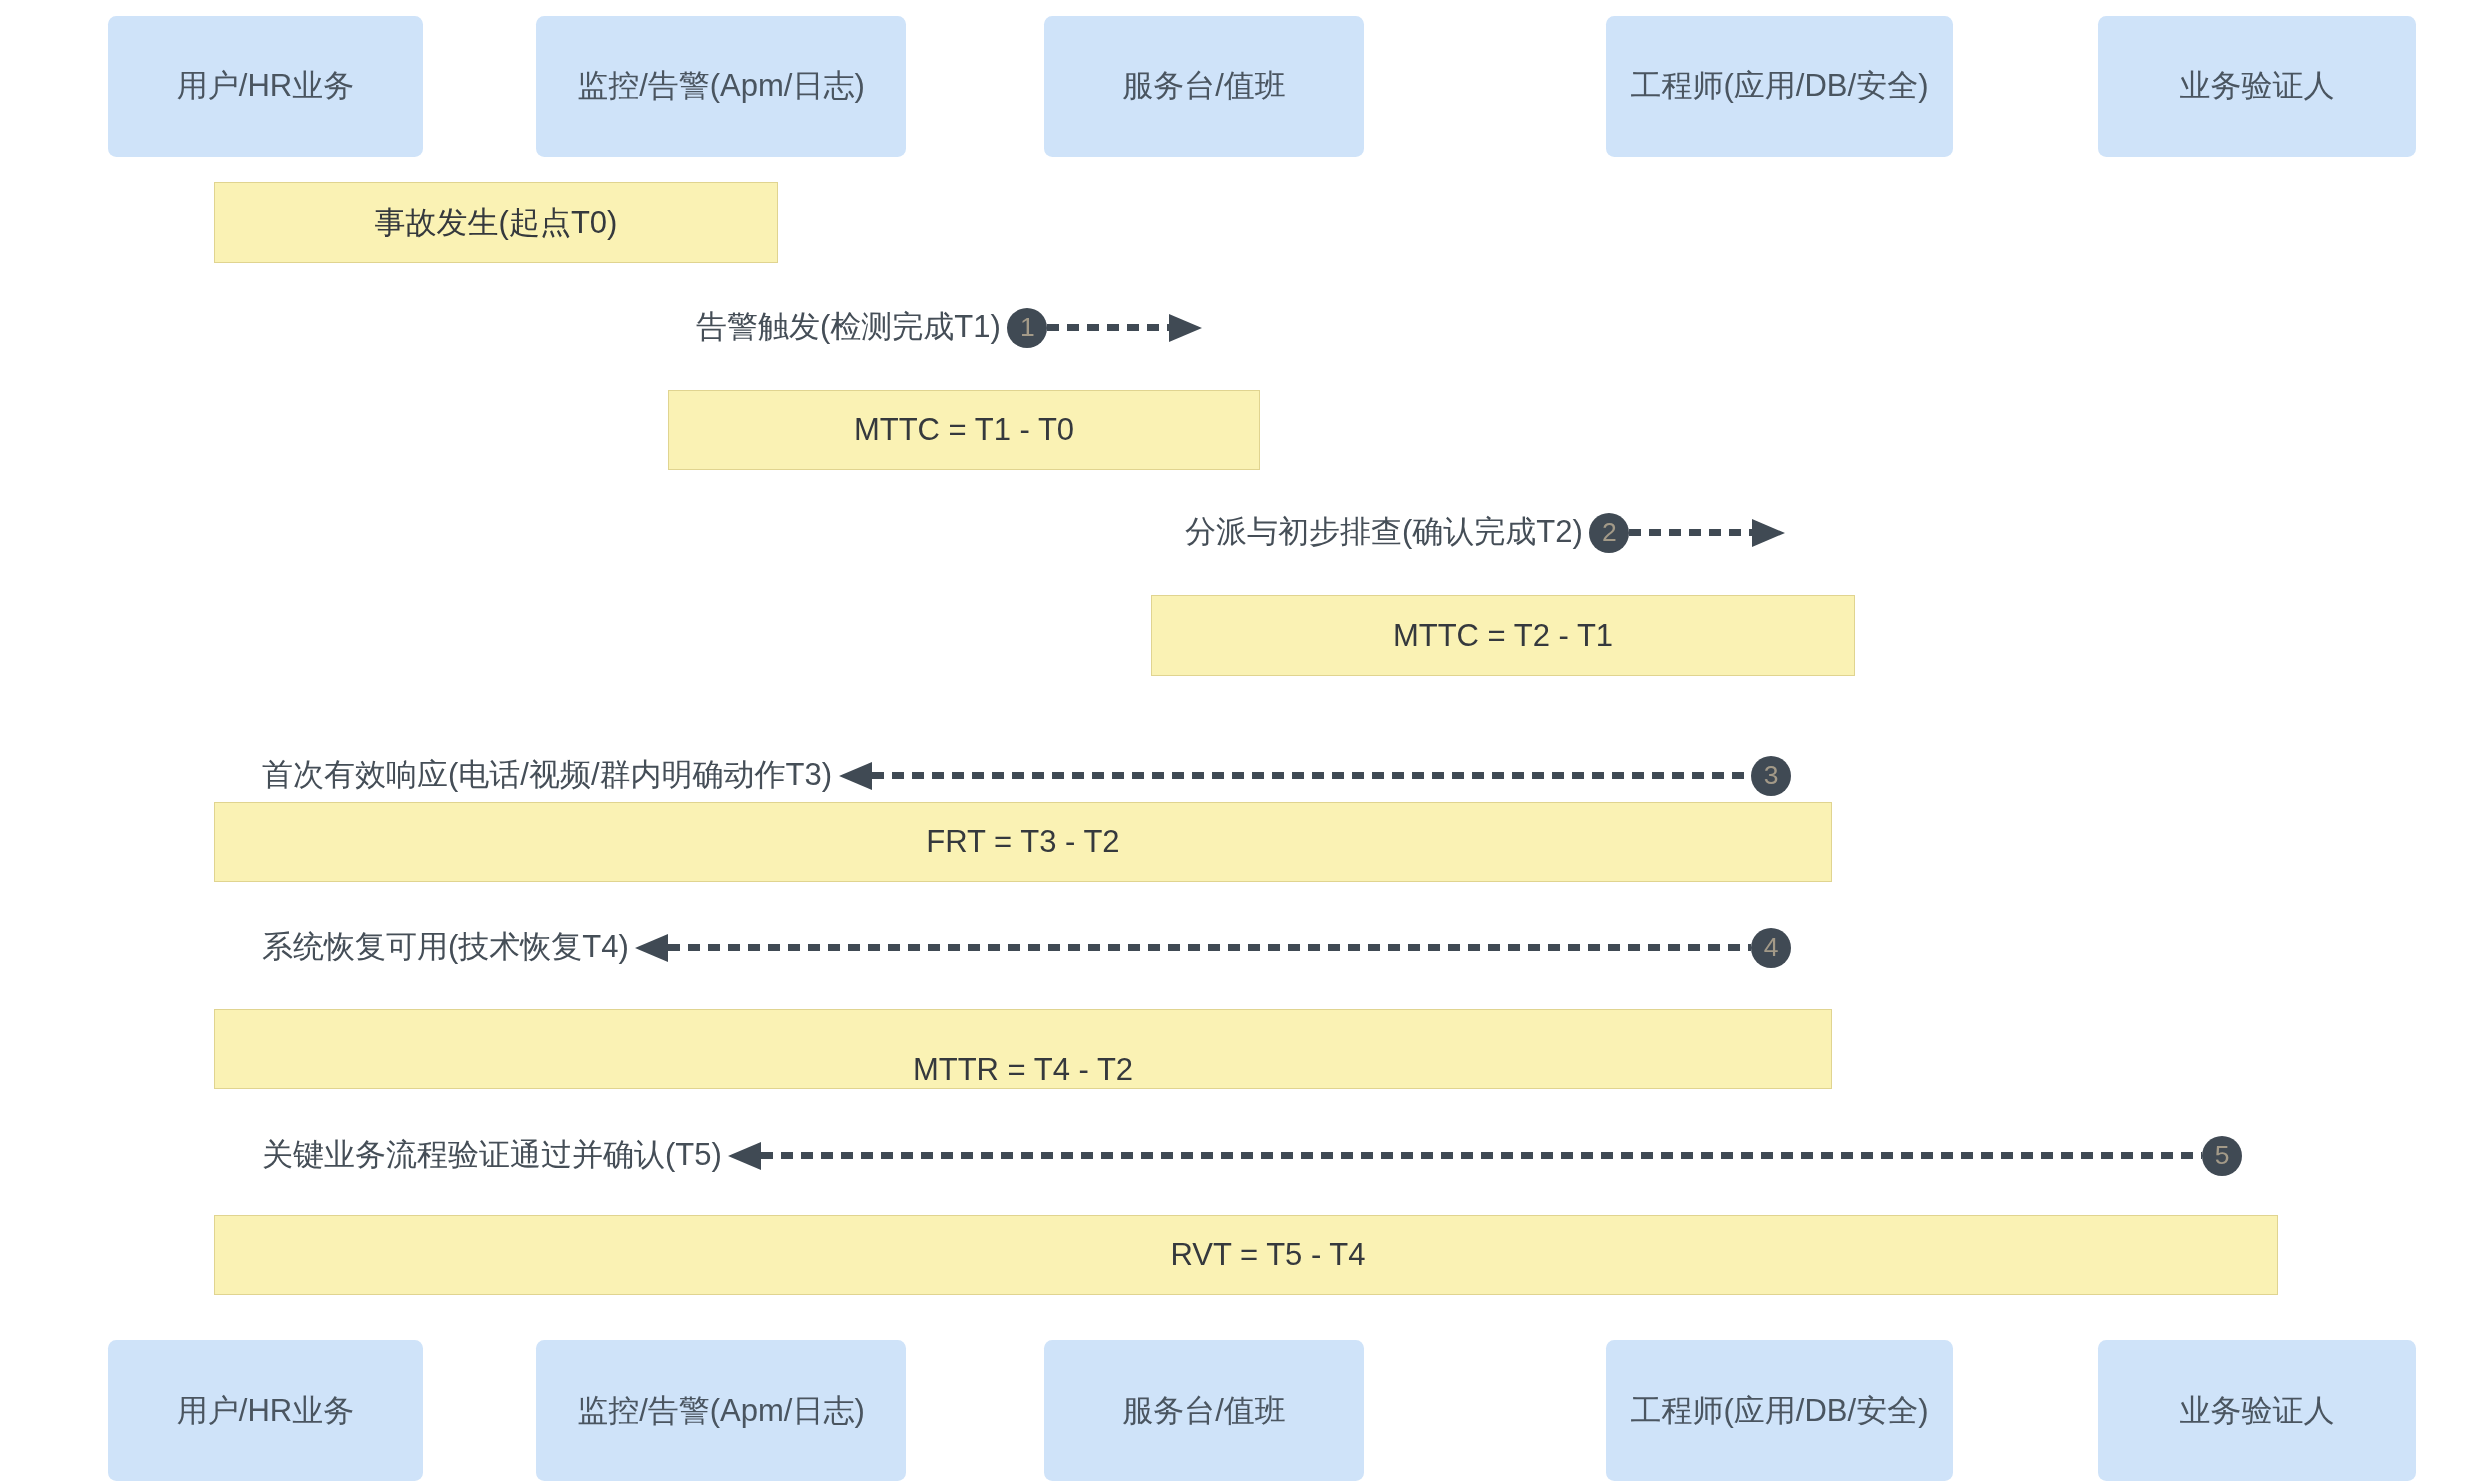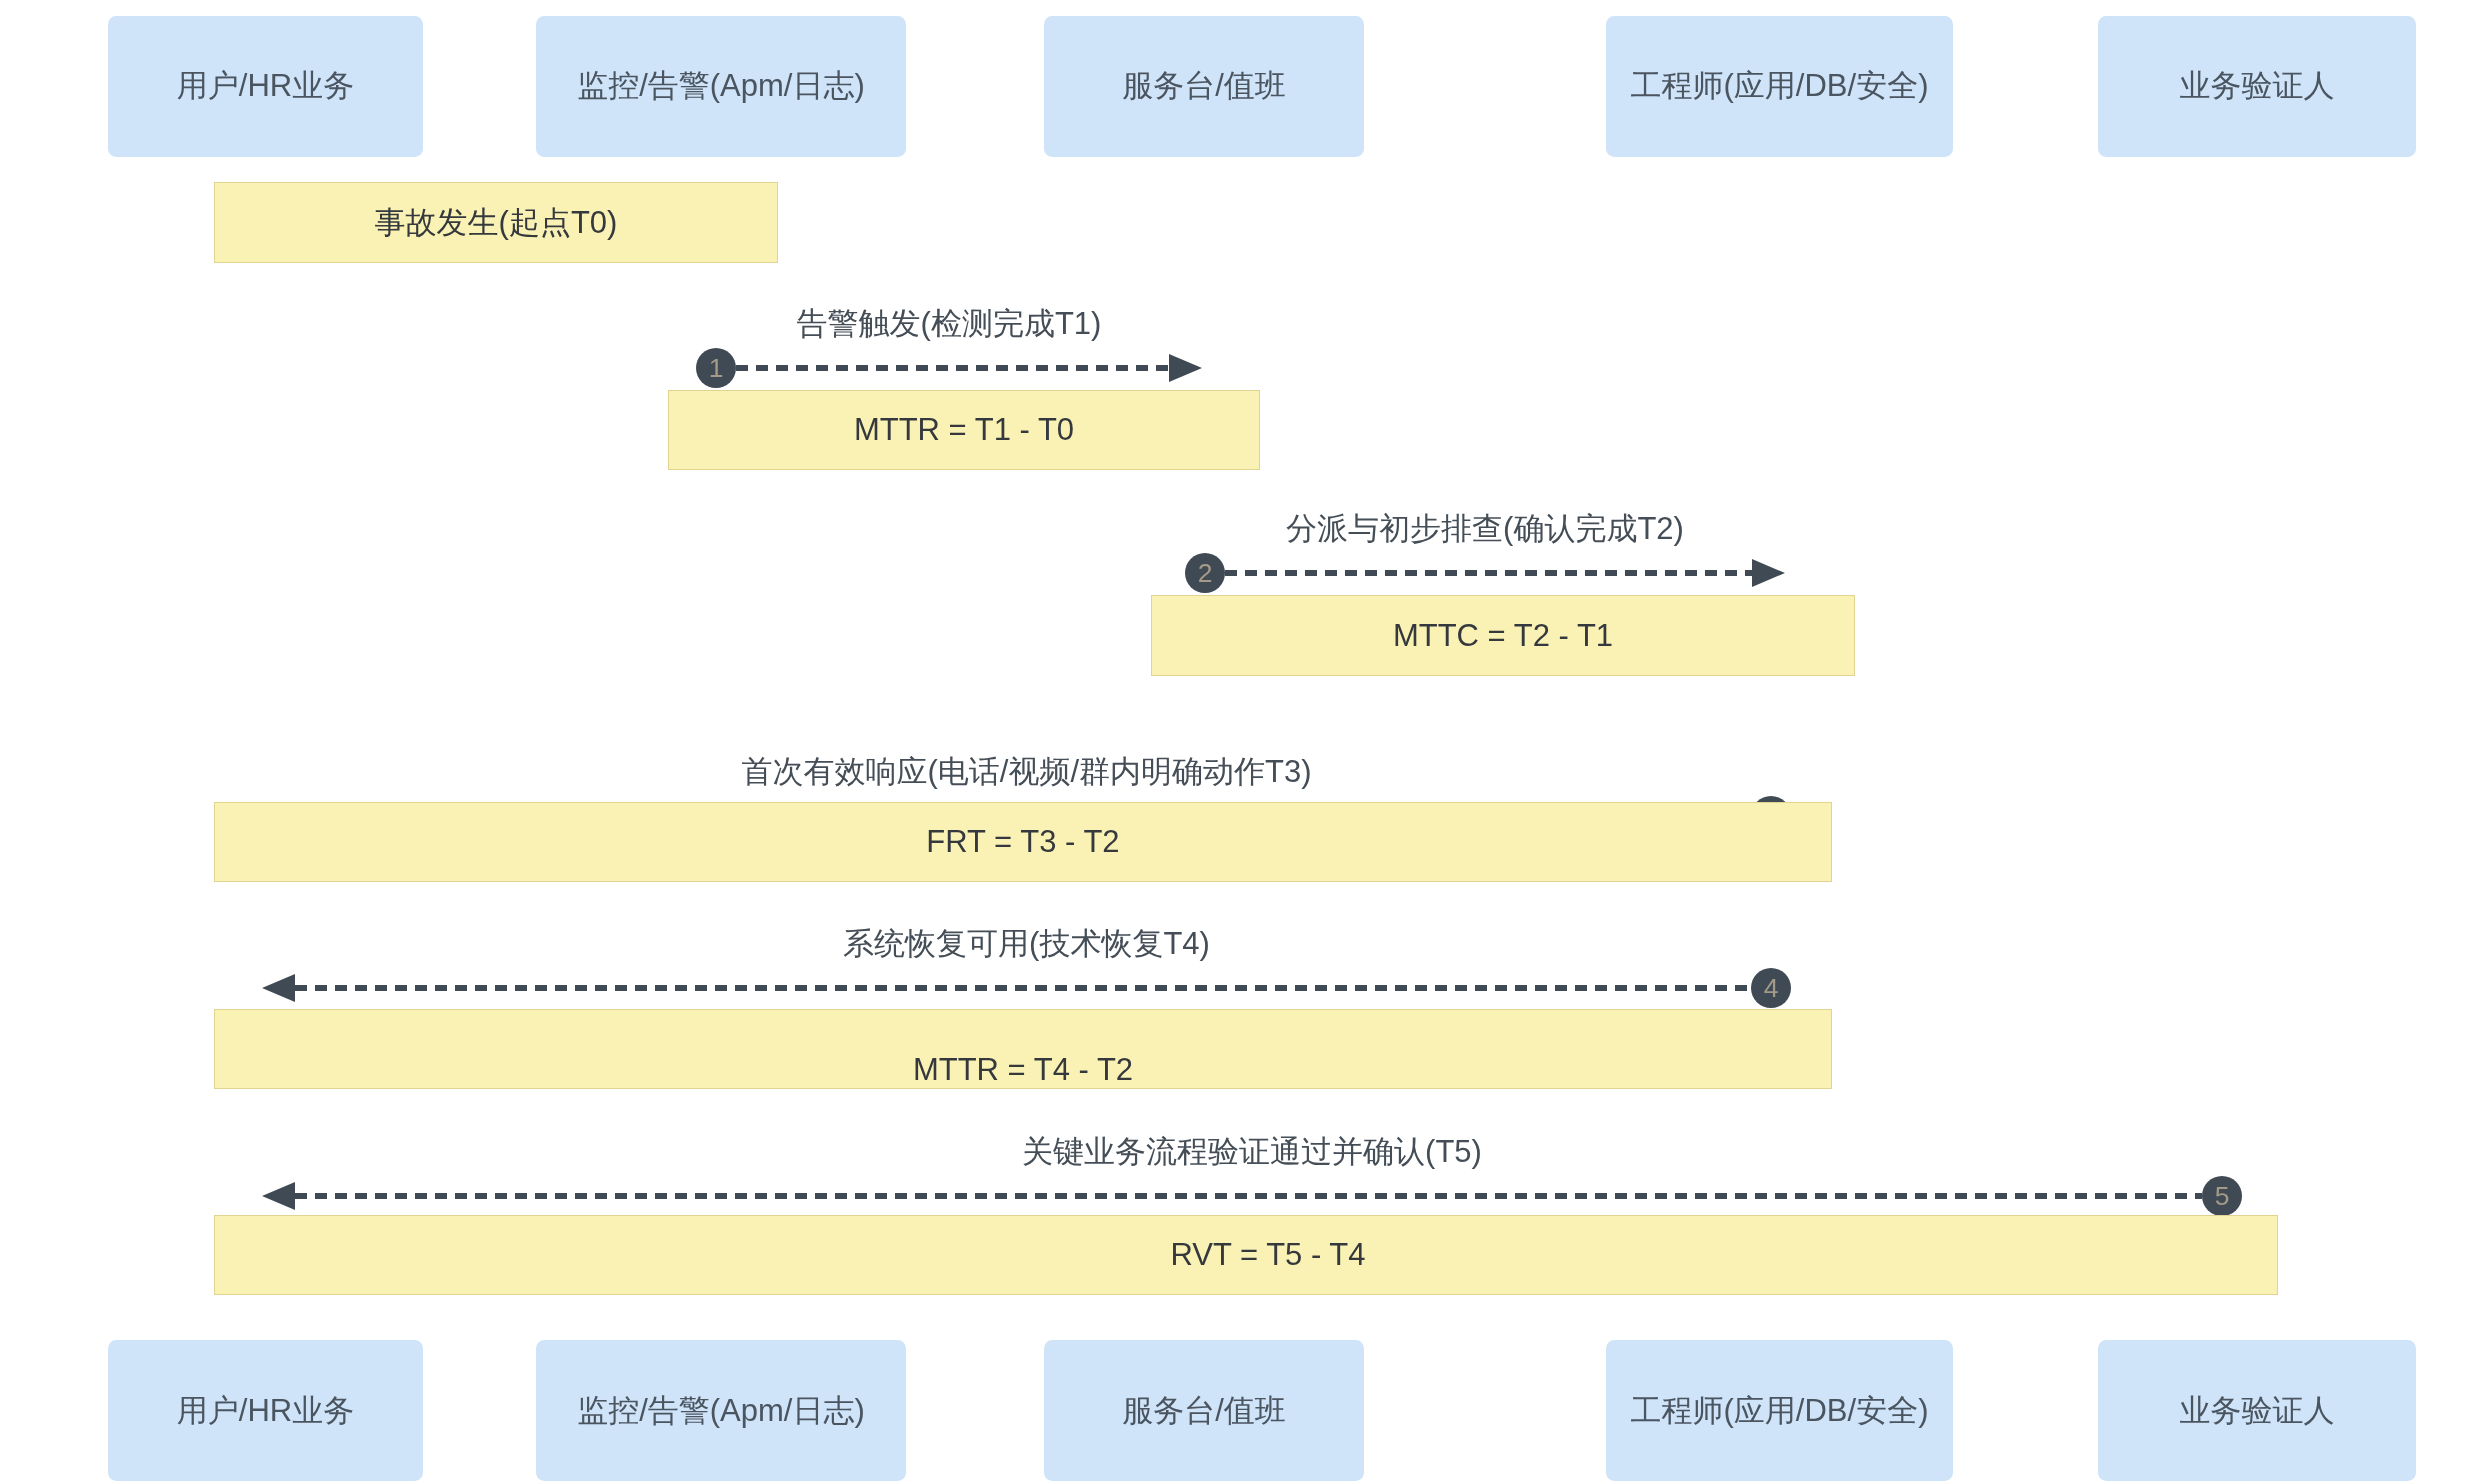--- a/index.html
+++ b/index.html
@@ -36,21 +36,21 @@
         box-sizing:border-box;display:flex;align-items:center;justify-content:center;
         font-size:31px;color:var(--note-text);}
   #note-t0  {left:214px;top:182px;width:564px;height:81px;}
   #note-mttd{left:668px;top:390px;width:592px;height:80px;}
   #note-mttc{left:1151px;top:595px;width:704px;height:81px;}
   #note-frt {left:214px;top:802px;width:1618px;height:80px;}
   #note-mttr{left:214px;top:1009px;width:1618px;height:80px;align-items:flex-end;}
   #note-rvt {left:214px;top:1215px;width:2064px;height:80px;padding-left:44px;}
 
   
-  .msg{position:absolute;display:flex;flex-direction:column;align-items:center;gap:6.6px;}
+  .msg{position:absolute;display:flex;flex-direction:row;align-items:center;gap:6.6px;}
   .msg-label{font-size:31px;color:var(--label-text);white-space:nowrap;line-height:1.1;}
   .msg-track{display:flex;align-items:center;width:100%;height:41px;}
   .msg-dash{flex:1 1 auto;height:6.6px;
             background:repeating-linear-gradient(90deg,var(--line-color) 0 11.6px,transparent 11.6px 20px);}
   .seq-badge{width:40px;height:40px;border-radius:50%;background:var(--line-color);
              color:var(--num-color);display:flex;align-items:center;justify-content:center;
              font-size:26.5px;flex:0 0 auto;}
   .arrow-right{width:0;height:0;border-top:14px solid transparent;border-bottom:14px solid transparent;
                border-left:33px solid var(--line-color);flex:0 0 auto;}
   .arrow-left{width:0;height:0;border-top:14px solid transparent;border-bottom:14px solid transparent;
@@ -88,21 +88,21 @@
 
   <div class="msg" id="msg1">
     <div class="msg-label">告警触发(检测完成T1)</div>
     <div class="msg-track">
       <div class="seq-badge">1</div>
       <div class="msg-dash"></div>
       <div class="arrow-right"></div>
     </div>
   </div>
   <div class="note" id="note-mttd">
-    <span>MTTR = T1 - T0</span>
+    <span>MTTC = T1 - T0</span>
   </div>
 
   <div class="msg" id="msg2">
     <div class="msg-label">分派与初步排查(确认完成T2)</div>
     <div class="msg-track">
       <div class="seq-badge">2</div>
       <div class="msg-dash"></div>
       <div class="arrow-right"></div>
     </div>
   </div>

